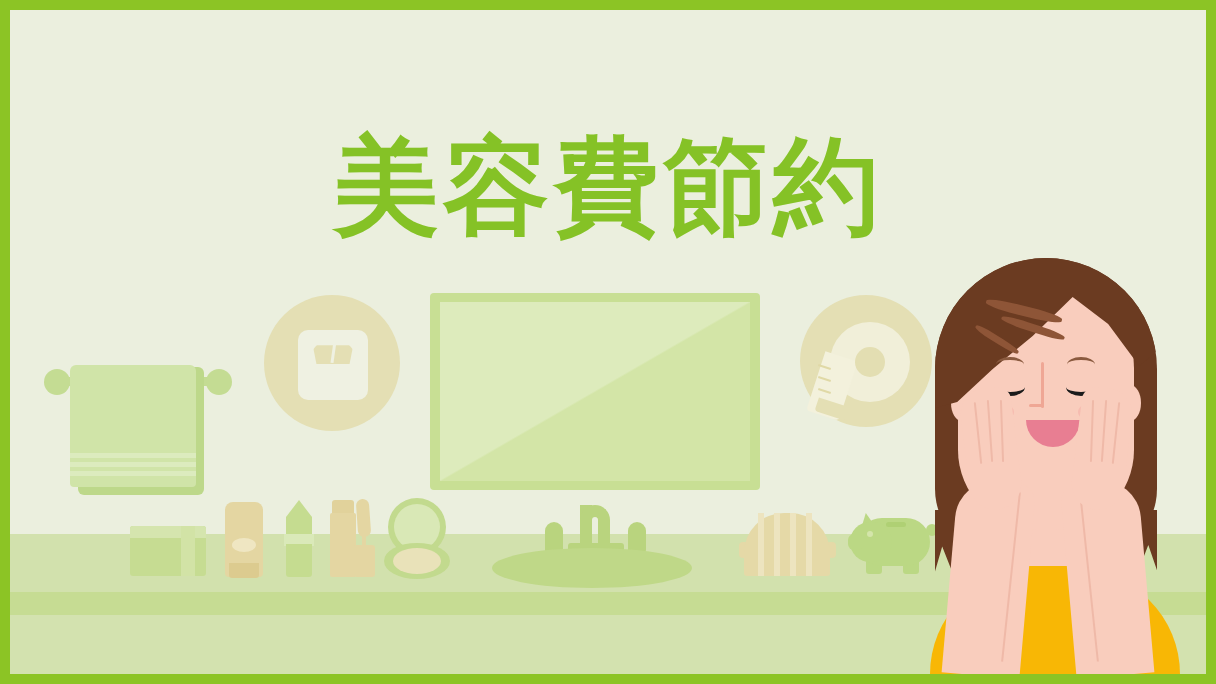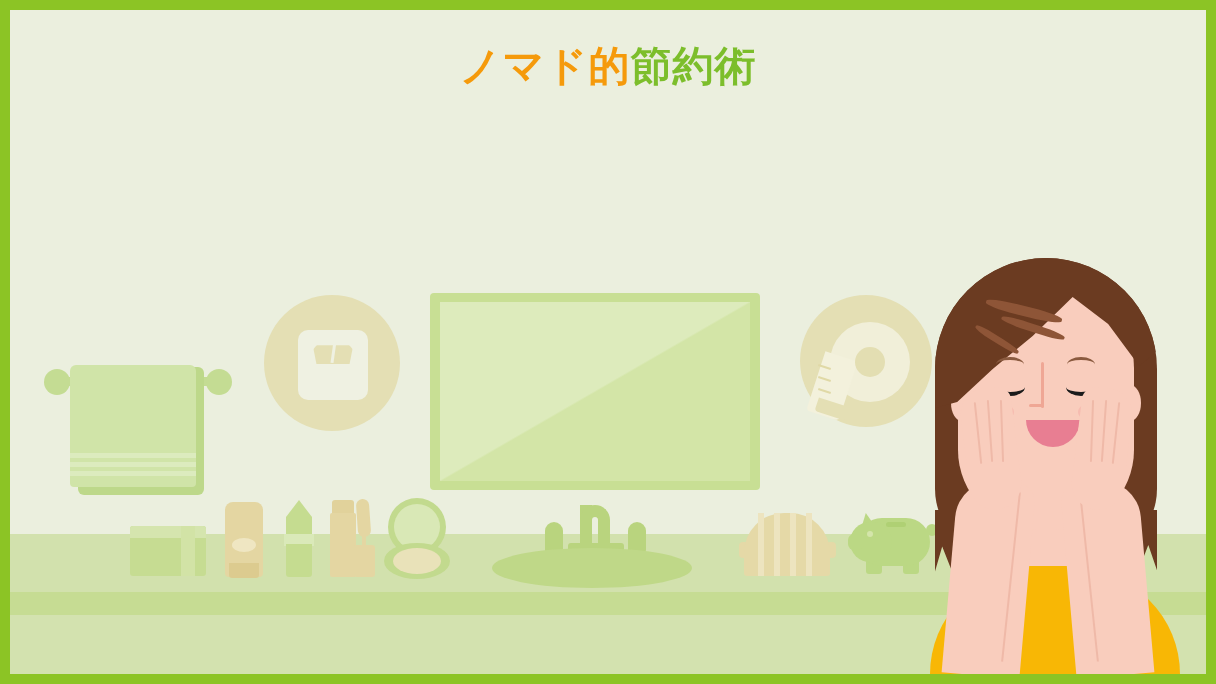--- a/index.html
+++ b/index.html
@@ -319,17 +319,17 @@
 
     <div class="sh hand" id="hand-l"></div>
     <div class="sh hand" id="hand-r"></div>
     <div class="sh finger-line" id="fl1"></div>
     <div class="sh finger-line" id="fl2"></div>
     <div class="sh finger-line" id="fl3"></div>
     <div class="sh finger-line" id="fr1"></div>
     <div class="sh finger-line" id="fr2"></div>
     <div class="sh finger-line" id="fr3"></div>
 
-    <div id="brand"><span class="orange">ノマド的</span><span class="green">節約術</span></div>
-
+
+    <div id="main-title">美容費節約</div>
 
   </div>
 </div>
 
 </body></html>

